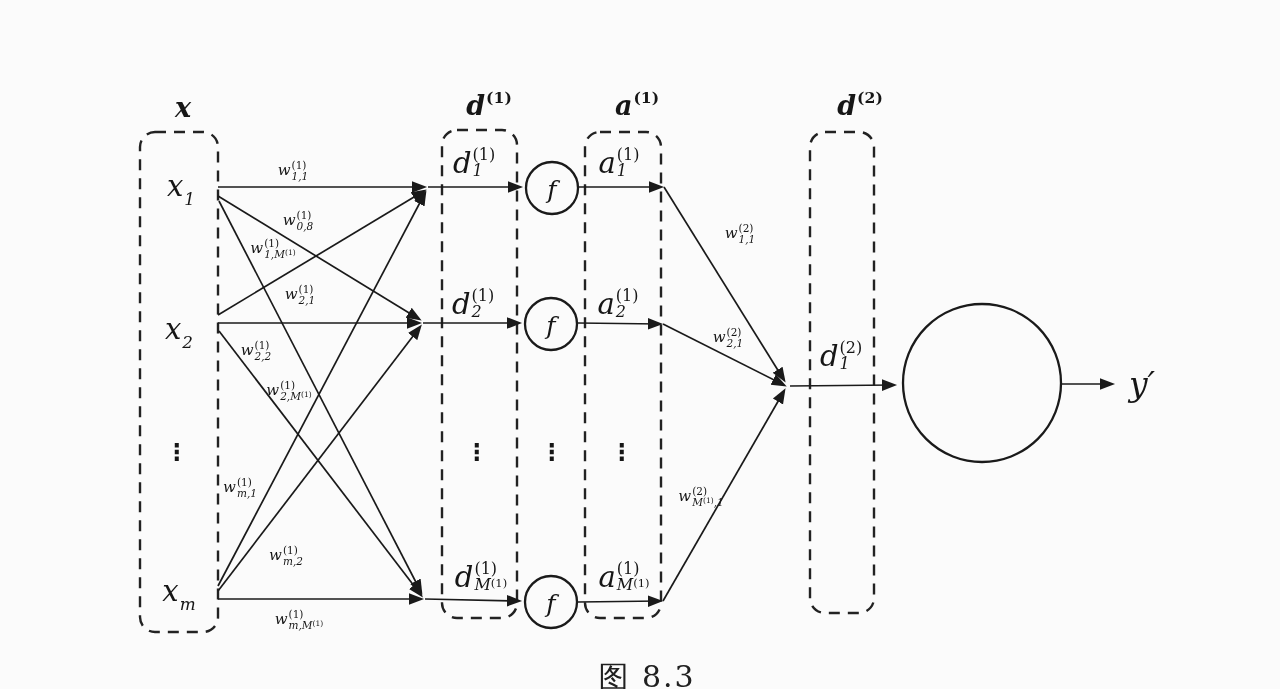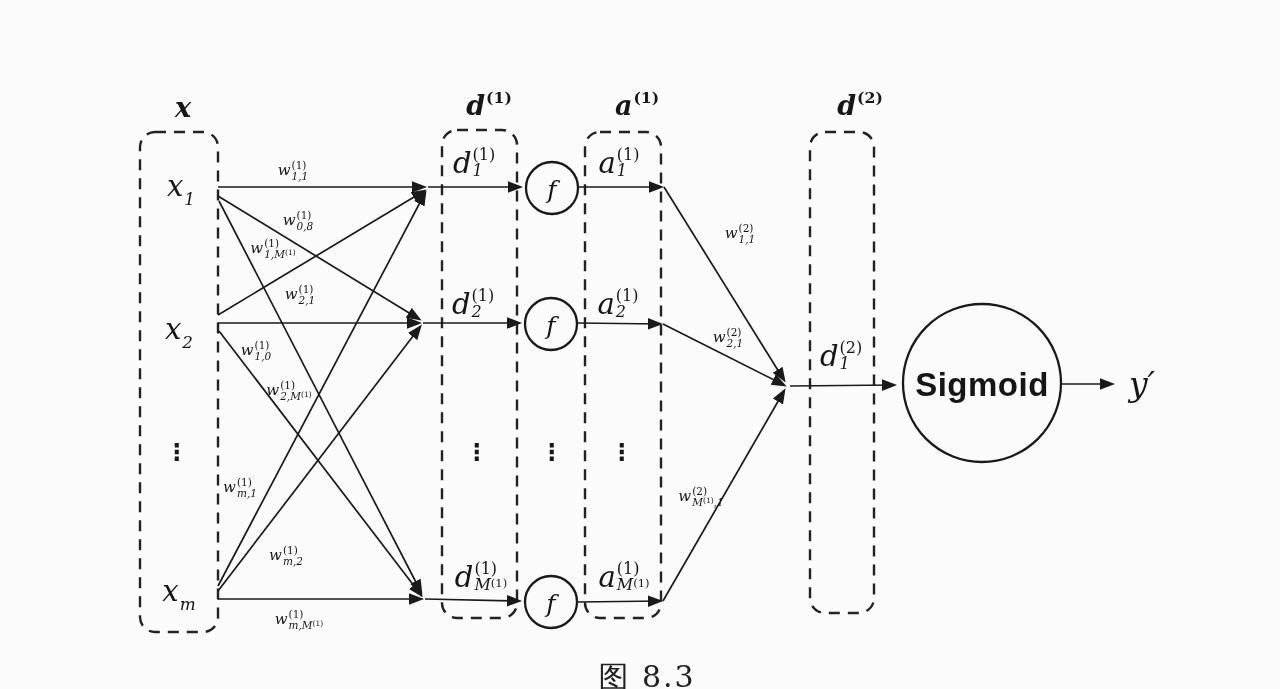--- a/index.html
+++ b/index.html
@@ -211,21 +211,21 @@
     <span class="b">w</span>
     <span class="stk">
         <span class="s1">(1)</span>
         <span class="s2">2,1</span>
       </span>
   </div>
   <div class="ml wlab" style="left:256px;top:351px">
     <span class="b">w</span>
     <span class="stk">
         <span class="s1">(1)</span>
-        <span class="s2">1,0</span>
+        <span class="s2">2,2</span>
       </span>
   </div>
   <div class="ml wlab" style="left:289px;top:391px">
     <span class="b">w</span>
     <span class="stk">
         <span class="s1">(1)</span>
         <span class="s2"><span>2,M</span><span class="isup">(1)</span></span>
       </span>
   </div>
   <div class="ml wlab" style="left:240px;top:488px">
@@ -265,22 +265,19 @@
       </span>
   </div>
   <div class="ml wlab" style="left:701px;top:497px">
     <span class="b">w</span>
     <span class="stk">
         <span class="s1">(2)</span>
         <span class="s2"><span>M</span><span class="isup">(1)</span><span>,1</span></span>
       </span>
   </div>
 
-  <div class="ml sigmoid-text" style="left:982px;top:384px">
-    <span>Sigmoid</span>
-  </div>
   <div class="ml yprime" style="left:1142px;top:384px">
     <span class="b">y′</span>
   </div>
 
   <div class="caption" style="left:647px;top:657px">图 8.3</div>
 
 </div>
 
 </body></html>

